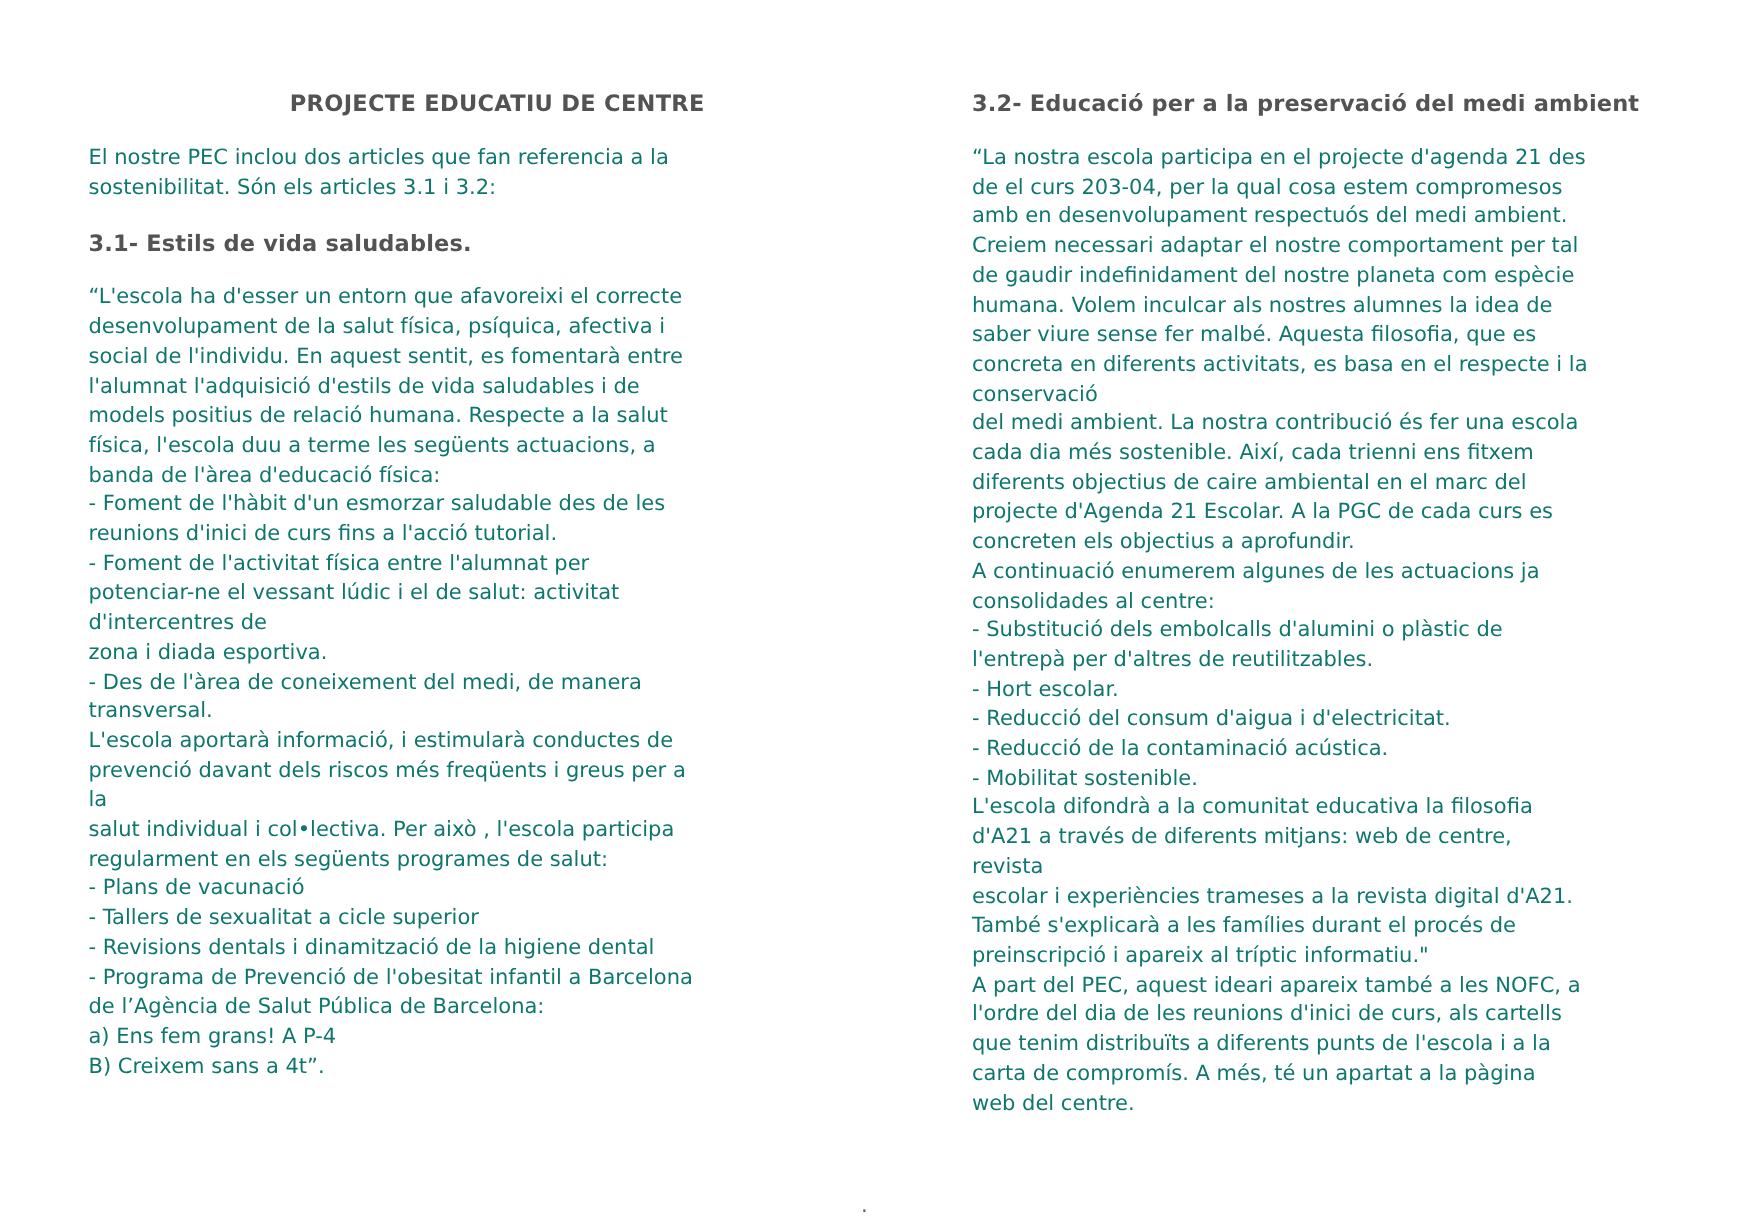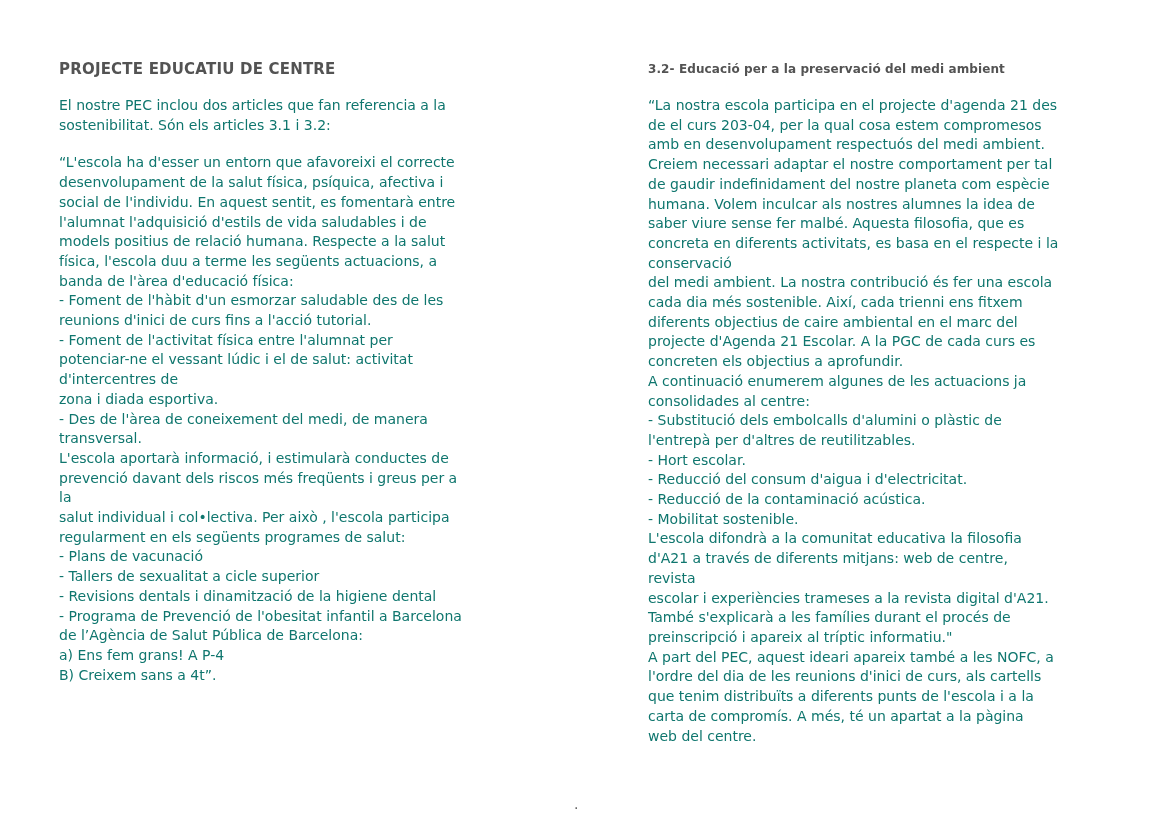--- a/index.html
+++ b/index.html
@@ -23,23 +23,24 @@
   .col-left  { left: 59px;  width: 545px; }
   .col-right { left: 648px; width: 505px; }
   .doc-title {
     font-size: 15px;
     font-weight: bold;
     color: #535353;
     line-height: 19px;
     margin-bottom: 17px;
     letter-spacing: 0.2px;
     white-space: pre;
+    text-align: center;
   }
   .heading {
-    font-size: 12px;
+    font-size: 15px;
     font-weight: bold;
     color: #535353;
     line-height: 19px;
     margin-bottom: 17px;
     letter-spacing: 0.1px;
     white-space: pre;
   }
   .para {
     font-size: 14px;
     line-height: 19.7px;
@@ -57,20 +58,21 @@
 </style>
 </head>
 <body>
 
 <div class="page">
 
   <section class="col col-left">
     <h1 class="doc-title">PROJECTE EDUCATIU DE CENTRE</h1>
     <p class="para">El nostre PEC inclou dos articles que fan referencia a la
 sostenibilitat. Són els articles 3.1 i 3.2:</p>
+    <h2 class="heading">3.1- Estils de vida saludables.</h2>
     <p class="para">“L'escola ha d'esser un entorn que afavoreixi el correcte
 desenvolupament de la salut física, psíquica, afectiva i
 social de l'individu. En aquest sentit, es fomentarà entre
 l'alumnat l'adquisició d'estils de vida saludables i de
 models positius de relació humana. Respecte a la salut
 física, l'escola duu a terme les següents actuacions, a
 banda de l'àrea d'educació física:
 - Foment de l'hàbit d'un esmorzar saludable des de les
 reunions d'inici de curs fins a l'acció tutorial.
 - Foment de l'activitat física entre l'alumnat per

